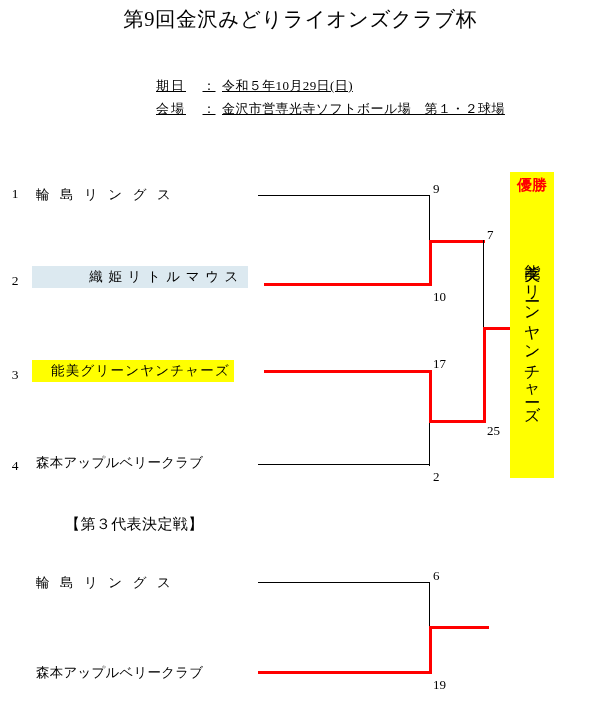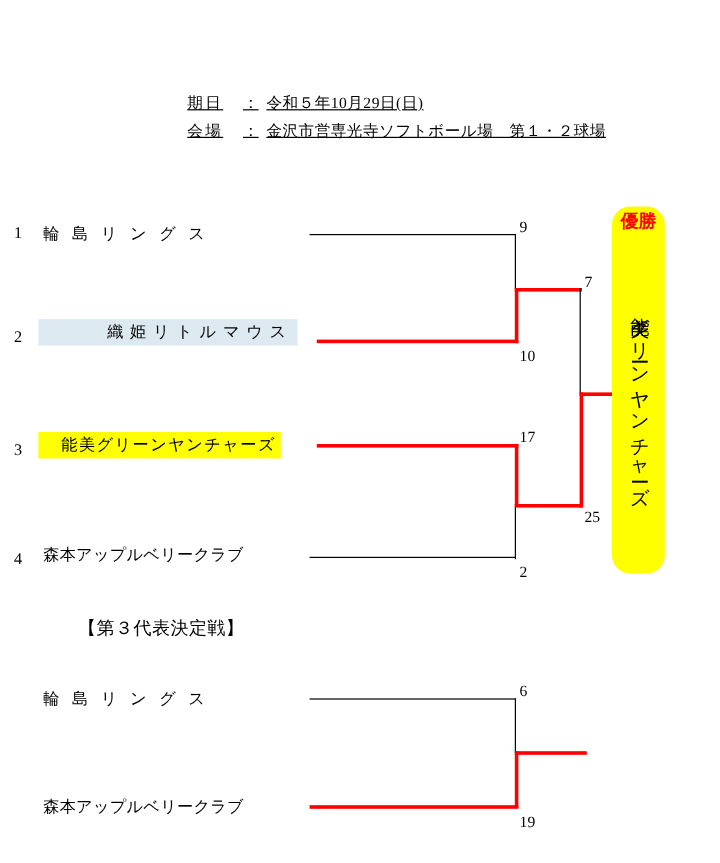--- a/index.html
+++ b/index.html
@@ -137,20 +137,21 @@
     white-space: nowrap;
     letter-spacing: 0.4px;
   }
 </style>
 </head>
 <body>
 
 <div id="page">
 
   <div class="title-block">
+    <div class="title-line">第9回金沢みどりライオンズクラブ杯</div>
   </div>
 
   <div class="meta-block">
     <div class="meta-row">
       <span class="meta-label">期日</span>
       <span class="meta-colon">：</span>
       <span class="meta-value">令和５年10月29日(日)</span>
     </div>
     <div class="meta-row">
       <span class="meta-label">会場</span>
@@ -197,21 +198,21 @@
 
   <div class="ln h-red" style="left:483px; top:327px; width:28px;"></div>
 
   <div class="score" style="left:433px; top:182px;">9</div>
   <div class="score" style="left:433px; top:290px;">10</div>
   <div class="score" style="left:487px; top:228px;">7</div>
   <div class="score" style="left:433px; top:357px;">17</div>
   <div class="score" style="left:433px; top:470px;">2</div>
   <div class="score" style="left:487px; top:424px;text-align:center;">25</div>
 
-  <div class="champ-box" style="left:510px; top:172px; width:44px; height:306px;border-radius:15px;">
+  <div class="champ-box" style="left:510px; top:172px; width:44px; height:306px;">
     <div class="champ-title">優勝</div>
     <div class="champ-name">能美グリーンヤンチャーズ</div>
   </div>
 
   <div class="section-heading" style="left:65px; top:515px;">【第３代表決定戦】</div>
 
   <div class="team spread8" style="left:32px; top:572px;">輪島リングス</div>
   <div class="team spread0" style="left:32px; top:662px;">森本アップルベリークラブ</div>
 
   <div class="ln h-black" style="left:258px; top:582px; width:172px;"></div>

